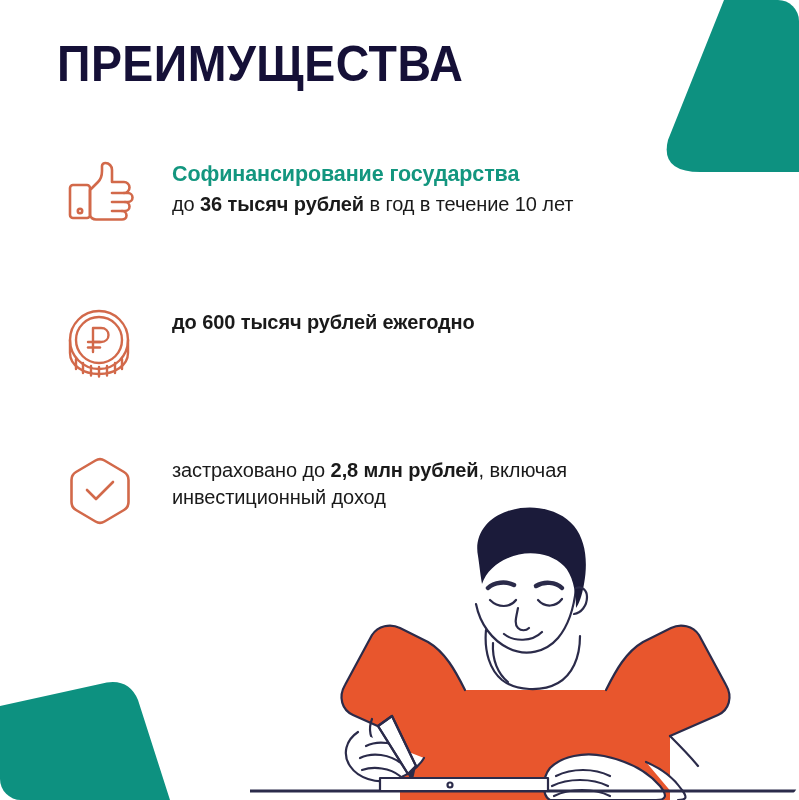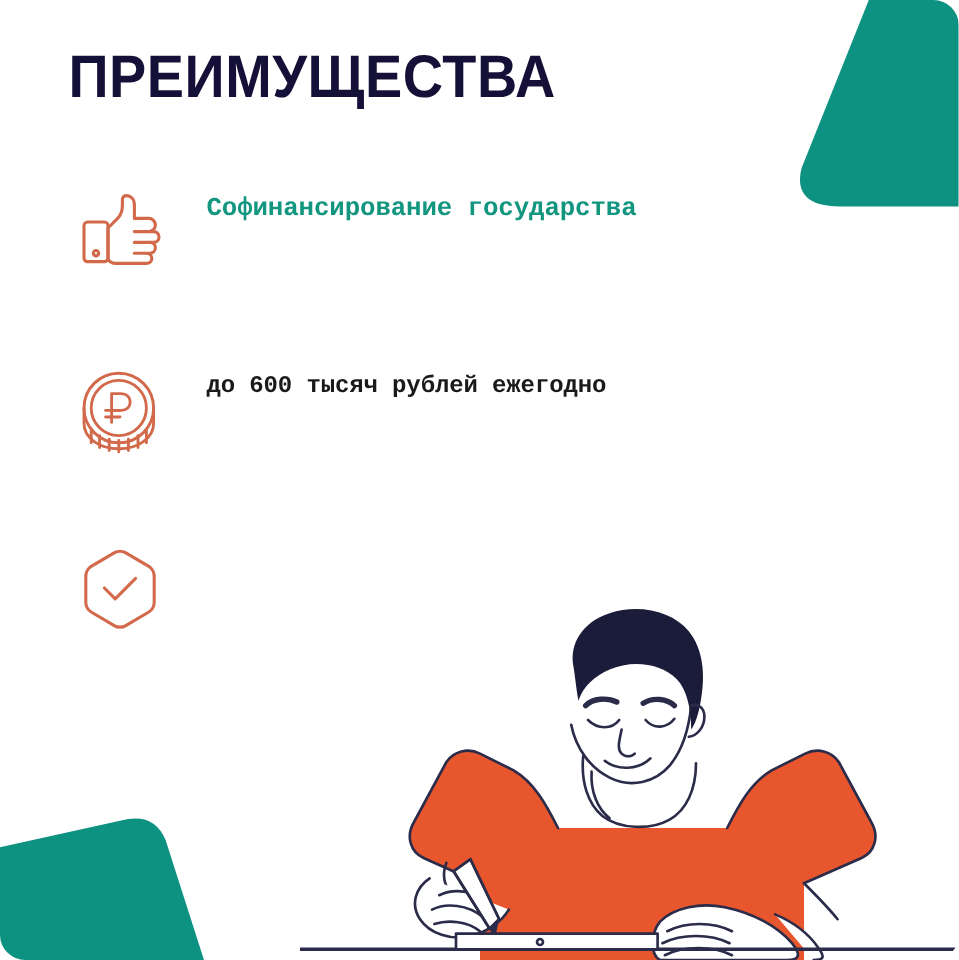--- a/index.html
+++ b/index.html
@@ -43,21 +43,20 @@
     transform-origin: left top;
     white-space: nowrap;
   }
 
   
   .benefits {
     position: absolute;
     left: 62px;
     top: 155px;
     width: 620px;
-    font-family: Liberation Mono, monospace;
   }
   .benefit {
     position: relative;
     display: flex;
     align-items: flex-start;
     margin-bottom: 70px;
   }
   .benefit:last-child { margin-bottom: 0; }
 
   .benefit-icon {
@@ -127,20 +126,21 @@
                    C68.5 41 66.5 43 64 43 L61 43 C63.5 43 65.5 45 65.5 47.5
                    C65.5 50 63.5 52 61 52 L58 52 C60.5 52 62.5 54 62.5 56.5
                    C62.5 59 60.5 60.5 58 60.5 L32 60.5 C29 60.5 26 58.5 26 55.5 Z"></path>
           <path d="M48 34 L60 34"></path>
           <path d="M48 43 L61 43"></path>
           <path d="M48 52 L58 52"></path>
         </svg>
       </div>
       <div class="benefit-body">
         <div class="benefit-title">Софинансирование государства</div>
+        <div class="benefit-sub"><span>до </span><b>36 тысяч рублей</b><span> в год в течение 10 лет</span></div>
       </div>
     </div>
 
     <div class="benefit">
       <div class="benefit-icon">
         <svg viewBox="0 0 72 72" width="72" height="72" fill="none" stroke="#D2694A" stroke-width="2.4" stroke-linecap="round" stroke-linejoin="round">
 
           <path d="M6 33 C6 33 6 46 6 46 C6 58 19 67 35 67 C51 67 64 58 64 46 L64 33"></path>
           <path d="M12 52 L12 62 M19 56 L19 66 M27 59 L27 68.5 M35 60 L35 69.5
                    M43 59 L43 68.5 M51 56 L51 66 M58 52 L58 62"></path>
@@ -160,20 +160,21 @@
     <div class="benefit">
       <div class="benefit-icon">
         <svg viewBox="0 0 72 72" width="72" height="72" fill="none" stroke="#D2694A" stroke-width="2.6" stroke-linecap="round" stroke-linejoin="round">
           <path d="M31.5 5.5 C34 4 38 4 40.5 5.5 L60 17 C62.5 18.5 64.5 22 64.5 25 L64.5 47
                    C64.5 50 62.5 53.5 60 55 L40.5 66.5 C38 68 34 68 31.5 66.5 L12 55
                    C9.5 53.5 7.5 50 7.5 47 L7.5 25 C7.5 22 9.5 18.5 12 17 Z"></path>
           <path d="M23 35 L32 44 L49 27"></path>
         </svg>
       </div>
       <div class="benefit-body">
+        <div class="benefit-sub"><span>застраховано до </span><b>2,8 млн рублей</b><span>, включая инвестиционный доход</span></div>
       </div>
     </div>
 
   </div>
 
   <svg class="illustration" viewBox="0 0 549 300">
     <g stroke="#2B2B4A" stroke-width="2.2" stroke-linecap="round" stroke-linejoin="round" fill="none">
 
       <path d="M215 190 C205 170 195 152 178 142 L150 128
                C140 123 128 126 122 135 L95 185

